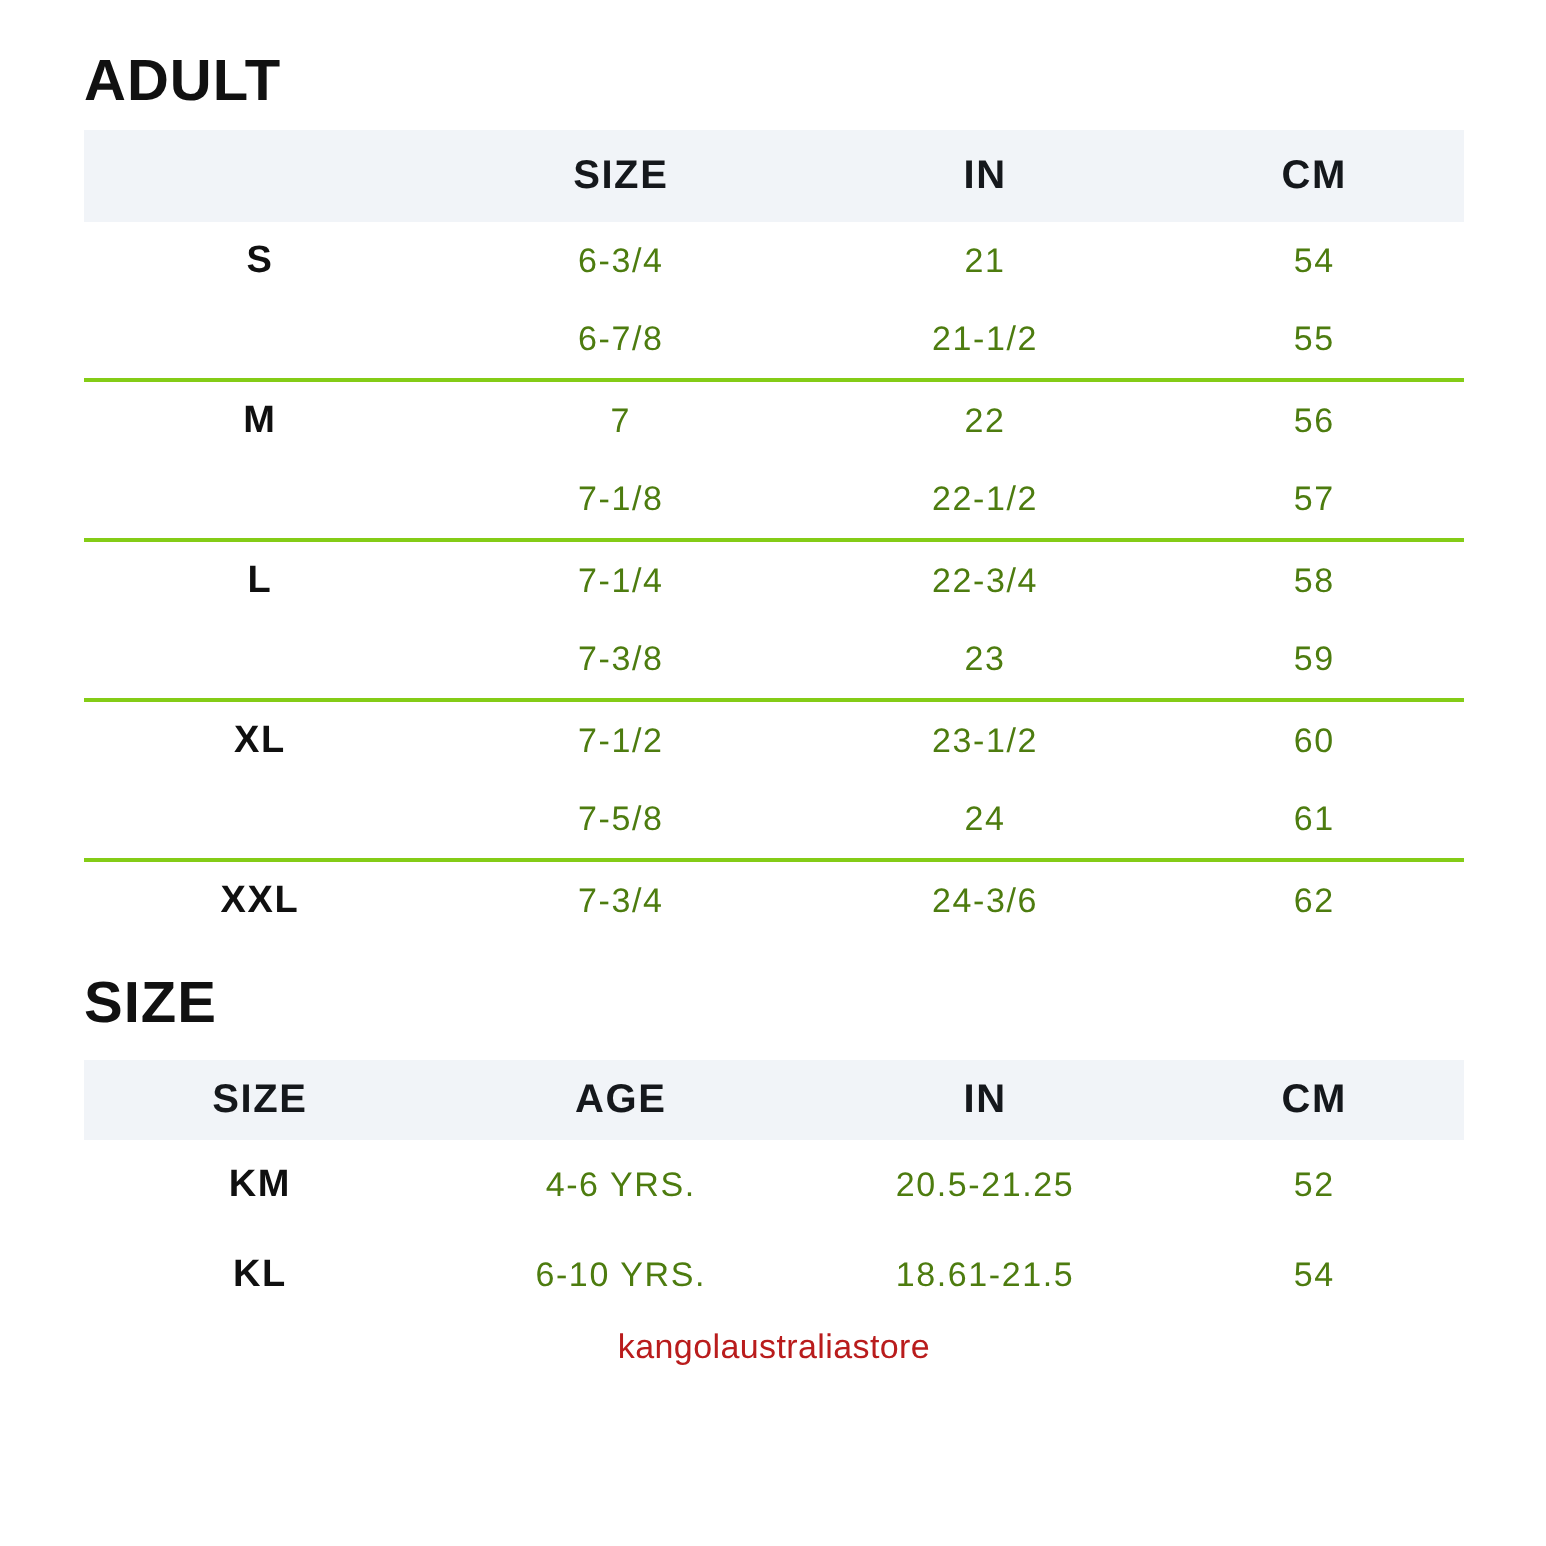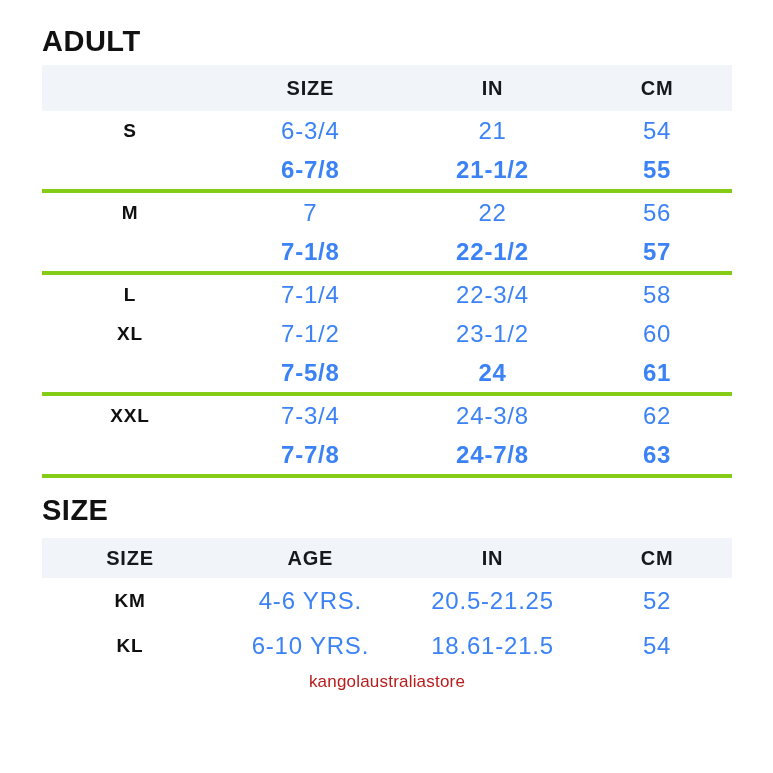--- a/index.html
+++ b/index.html
@@ -44,38 +44,37 @@
     font-size: 20px;
     font-weight: 800;
     letter-spacing: 0.8px;
     color: #15181c;
     padding: 0;
   }
   .adult-table thead th { height: 46px; }
   .kids-table  thead th { height: 40px; }
 
   table.size-table tbody td {
-    font-size: 24px;
+    font-size: 17px;
     font-weight: 300;
-    color: #3b82f6;
+    color: #4d7c0f;
     letter-spacing: 0.8px;
     padding: 0;
   }
   .adult-table tbody td { height: 39px; }
   .kids-table  tbody td { height: 45px; }
 
   table.size-table tbody td.label-col {
     font-size: 19px;
     font-weight: 800;
     letter-spacing: 0.8px;
     color: #101010;
   }
   .adult-table tbody tr.group-end td {
-    border-bottom: 4px solid #84cc16;
-    font-weight: bold;
+    border-bottom: 2px solid #84cc16;
   }
 
   .watermark {
     margin-top: 4px;
     text-align: center;
     font-size: 17px;
     font-weight: 400;
     color: #b91c1c;
     letter-spacing: 0.2px;
   }
@@ -126,43 +125,43 @@
           <td>7-1/8</td>
           <td>22-1/2</td>
           <td>57</td>
         </tr>
         <tr>
           <td class="label-col">L</td>
           <td>7-1/4</td>
           <td>22-3/4</td>
           <td>58</td>
         </tr>
+        <tr class="group-end">
+          <td class="label-col"></td>
+          <td>7-3/8</td>
+          <td>23</td>
+          <td>59</td>
+        </tr>
         <tr>
           <td class="label-col">XL</td>
           <td>7-1/2</td>
           <td>23-1/2</td>
           <td>60</td>
         </tr>
         <tr class="group-end">
           <td class="label-col"></td>
           <td>7-5/8</td>
           <td>24</td>
           <td>61</td>
         </tr>
         <tr>
           <td class="label-col">XXL</td>
           <td>7-3/4</td>
-          <td>24-3/8</td>
+          <td>24-3/6</td>
           <td>62</td>
-        </tr>
-        <tr class="group-end">
-          <td class="label-col"></td>
-          <td>7-7/8</td>
-          <td>24-7/8</td>
-          <td>63</td>
         </tr>
       </tbody>
   </table>
 
   <h2 class="section-title kids-title">SIZE</h2>
 
   <table class="size-table kids-table">
     <colgroup>
         <col class="c0">
         <col class="c1">

